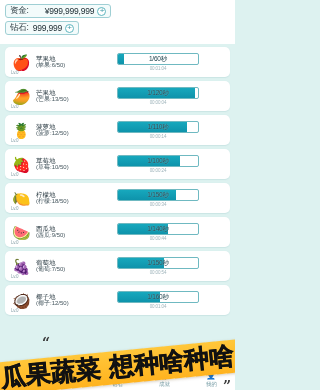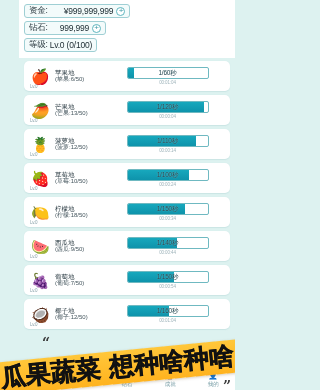--- a/index.html
+++ b/index.html
@@ -7,21 +7,21 @@
     width: 235px; height: 390px;
     overflow: hidden;
     font-family: "Liberation Sans", "DejaVu Sans", sans-serif;
   }
   body {
     background: #ddf2f0;
     position: relative;
   }
 
   
-  #app { position: absolute; inset: 0; display: flex; flex-direction: column; padding-left: 19px; }
+  #app { position: absolute; inset: 0; display: flex; flex-direction: column; }
 
   .header {
     background: #ffffff;
     padding: 4px 5px 6px 5px;
     flex: 0 0 auto;
     position: relative;
     z-index: 3;
   }
   .stat-row { display: flex; align-items: center; margin-bottom: 3px; }
   .stat-pill {
@@ -181,28 +181,22 @@
     <div class="stat-row">
       <div class="stat-pill">
         <span class="stat-label">资金:</span>
         <span class="stat-value" style="margin-left:16px">¥999,999,999</span>
         <span class="plus-icon">+</span>
       </div>
     </div>
     <div class="stat-row">
       <div class="stat-pill">
         <span class="stat-label">钻石:</span>
-        <span class="stat-value" style="margin-left:12px">999,999</span>
+        <span class="stat-value" style="margin-left:4px">999,999</span>
         <span class="plus-icon">+</span>
-      </div>
-    </div>
-    <div class="stat-row" style="margin-bottom:0">
-      <div class="stat-pill">
-        <span class="stat-label">等级:</span>
-        <span class="stat-value" style="margin-left:2px">Lv.0 (0/100)</span>
       </div>
     </div>
   </div>
 
   <div class="plot-list">
 
     <div class="plot-card">
       <div class="plot-icon-wrap">
         <span class="plot-icon">🍎</span>
         <span class="plot-lv">Lv.0</span>

